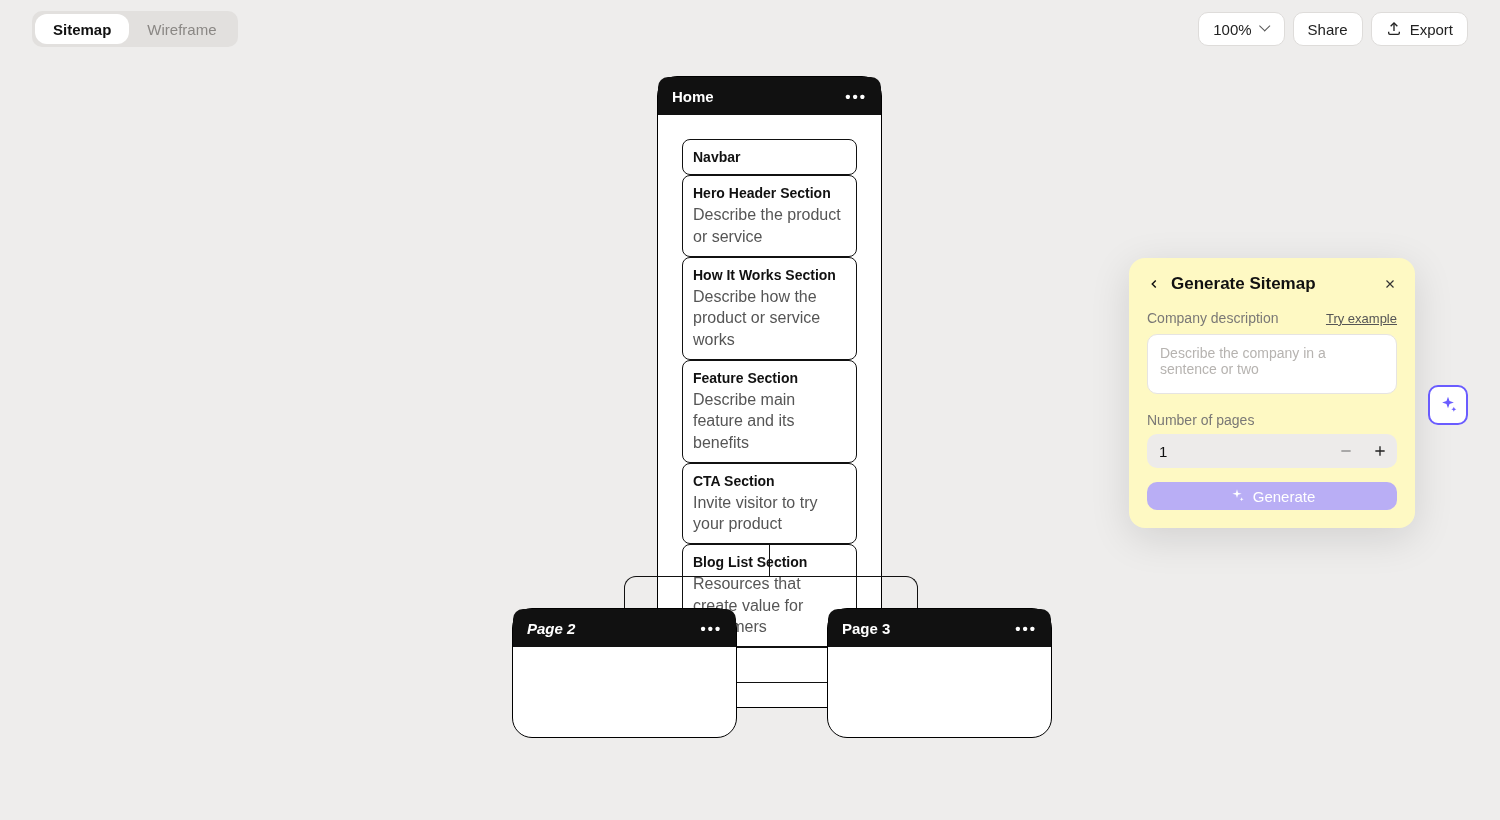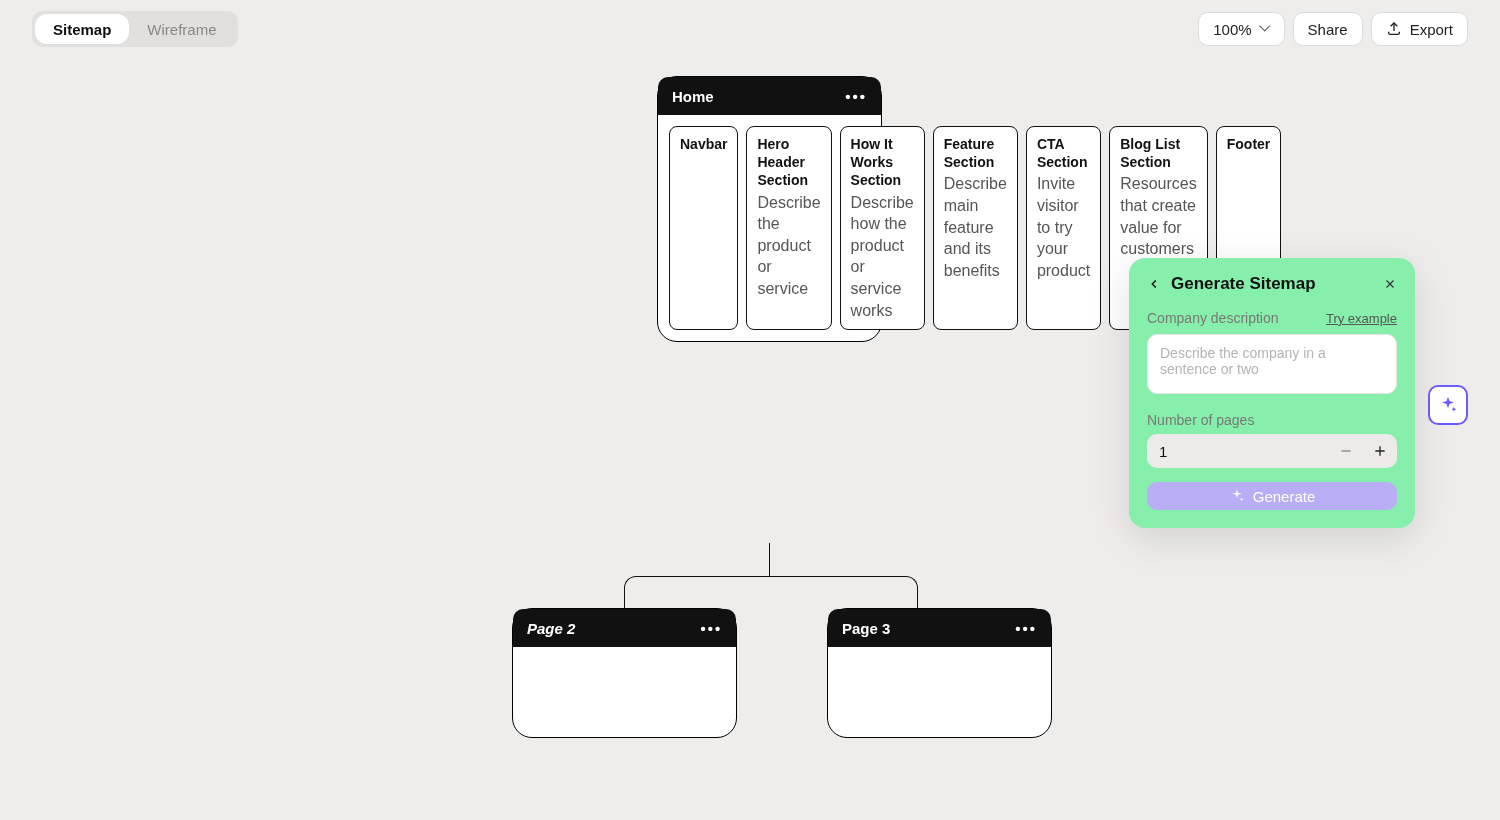--- a/index.html
+++ b/index.html
@@ -50,31 +50,31 @@
 
 .node {
   position:absolute;background:#fff;border:1.5px solid #000;border-radius:20px;
 }
 .node-header{
   background:#111;color:#fff;border-radius:10px 10px 0 0;
   display:flex;align-items:center;justify-content:space-between;
   padding:0 14px;height:38px;font-size:15px;font-weight:600;
 }
 .node-header .dots{letter-spacing:2px;cursor:pointer;font-weight:700;}
-.node-body{padding:11px;display:flex;flex-direction:row;gap:8px;}
+.node-body{padding:24px;display:flex;flex-direction:column;}
 .section-card{
   border:1.5px solid #111;border-radius:8px;padding:8px 10px;background:#fff;
 }
 .section-title{font-size:14px;font-weight:700;color:#111;line-height:1.3;}
 .section-desc{font-size:16px;color:#555;line-height:1.35;margin-top:2px;}
 
 
 .panel{
   position:absolute;right:85px;top:258px;width:286px;
-  background:#86efac;border-radius:16px;box-shadow:0 10px 40px rgba(0,0,0,.12);
+  background:#fef9c3;border-radius:16px;box-shadow:0 10px 40px rgba(0,0,0,.12);
   padding:16px 18px 18px;
 }
 .panel-head{display:flex;align-items:center;gap:10px;margin-bottom:16px;}
 .panel-head .back{cursor:pointer;}
 .panel-head .title{font-size:17px;font-weight:700;flex:1;}
 .panel-head .close{cursor:pointer;font-size:14px;color:#333;}
 .panel-row{display:flex;justify-content:space-between;align-items:center;margin-bottom:8px;}
 .panel-label{font-size:14px;color:#7a7876;}
 .try-link{font-size:13px;color:#555;text-decoration:underline;cursor:pointer;}
 .ta{

